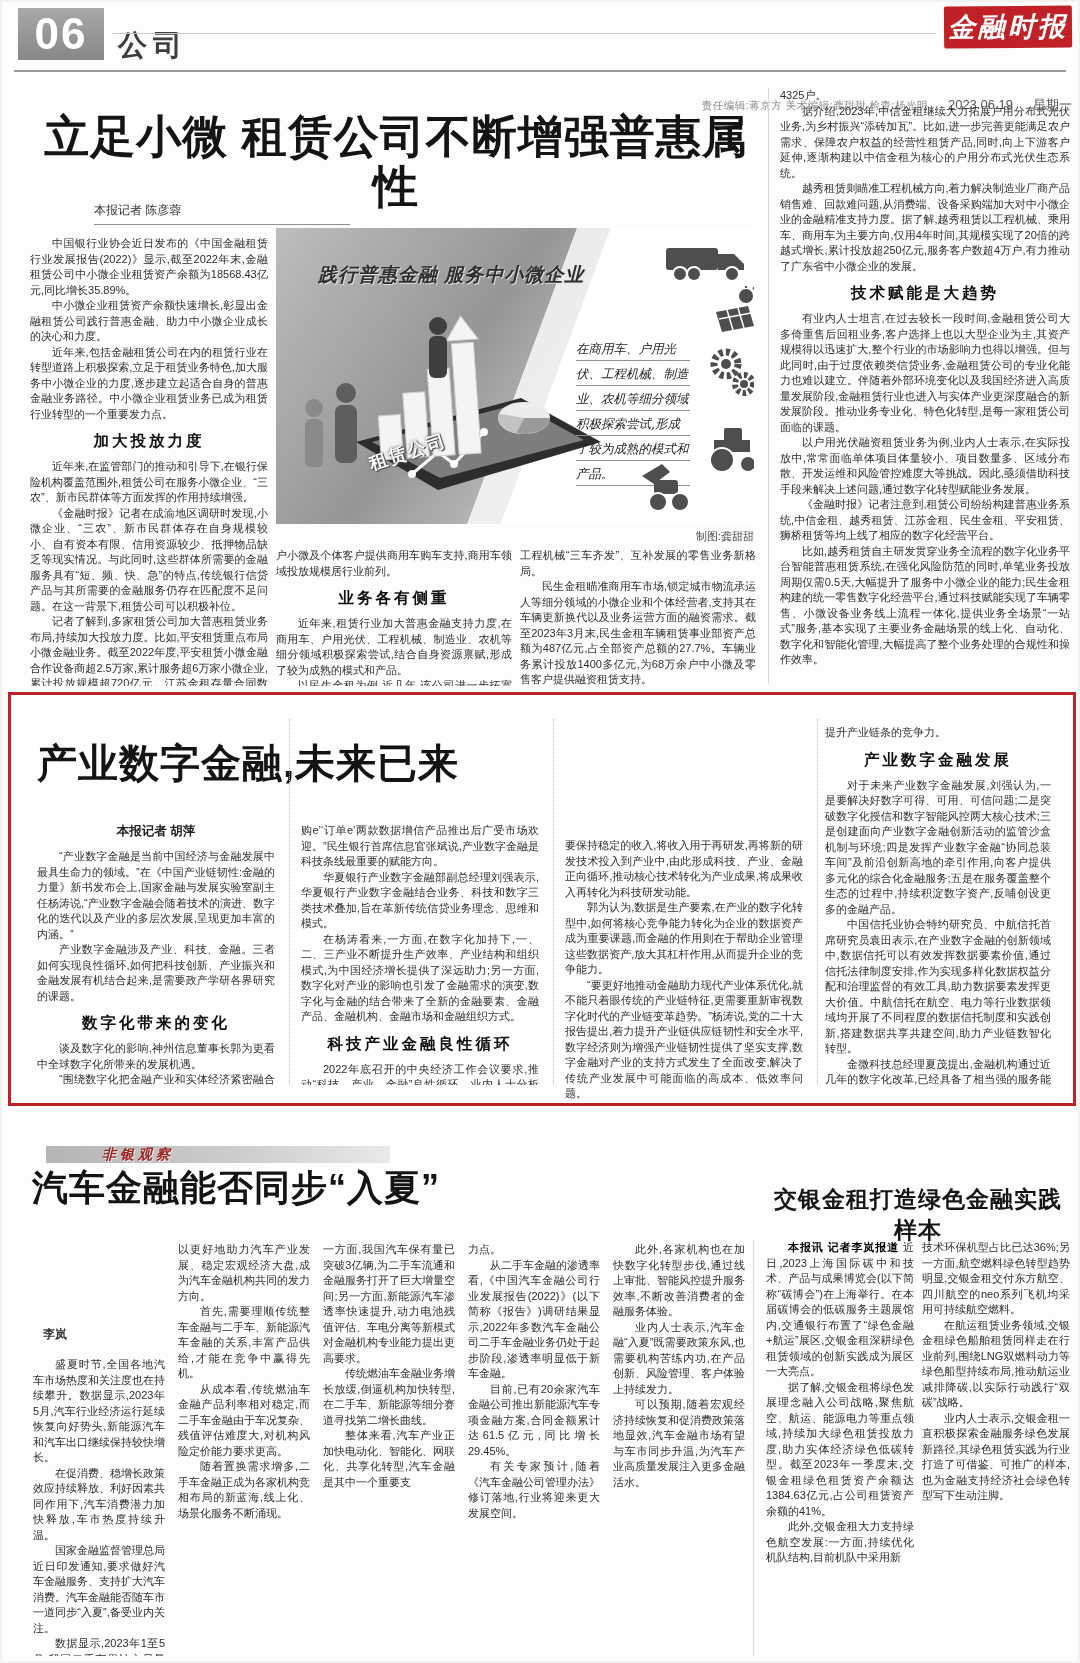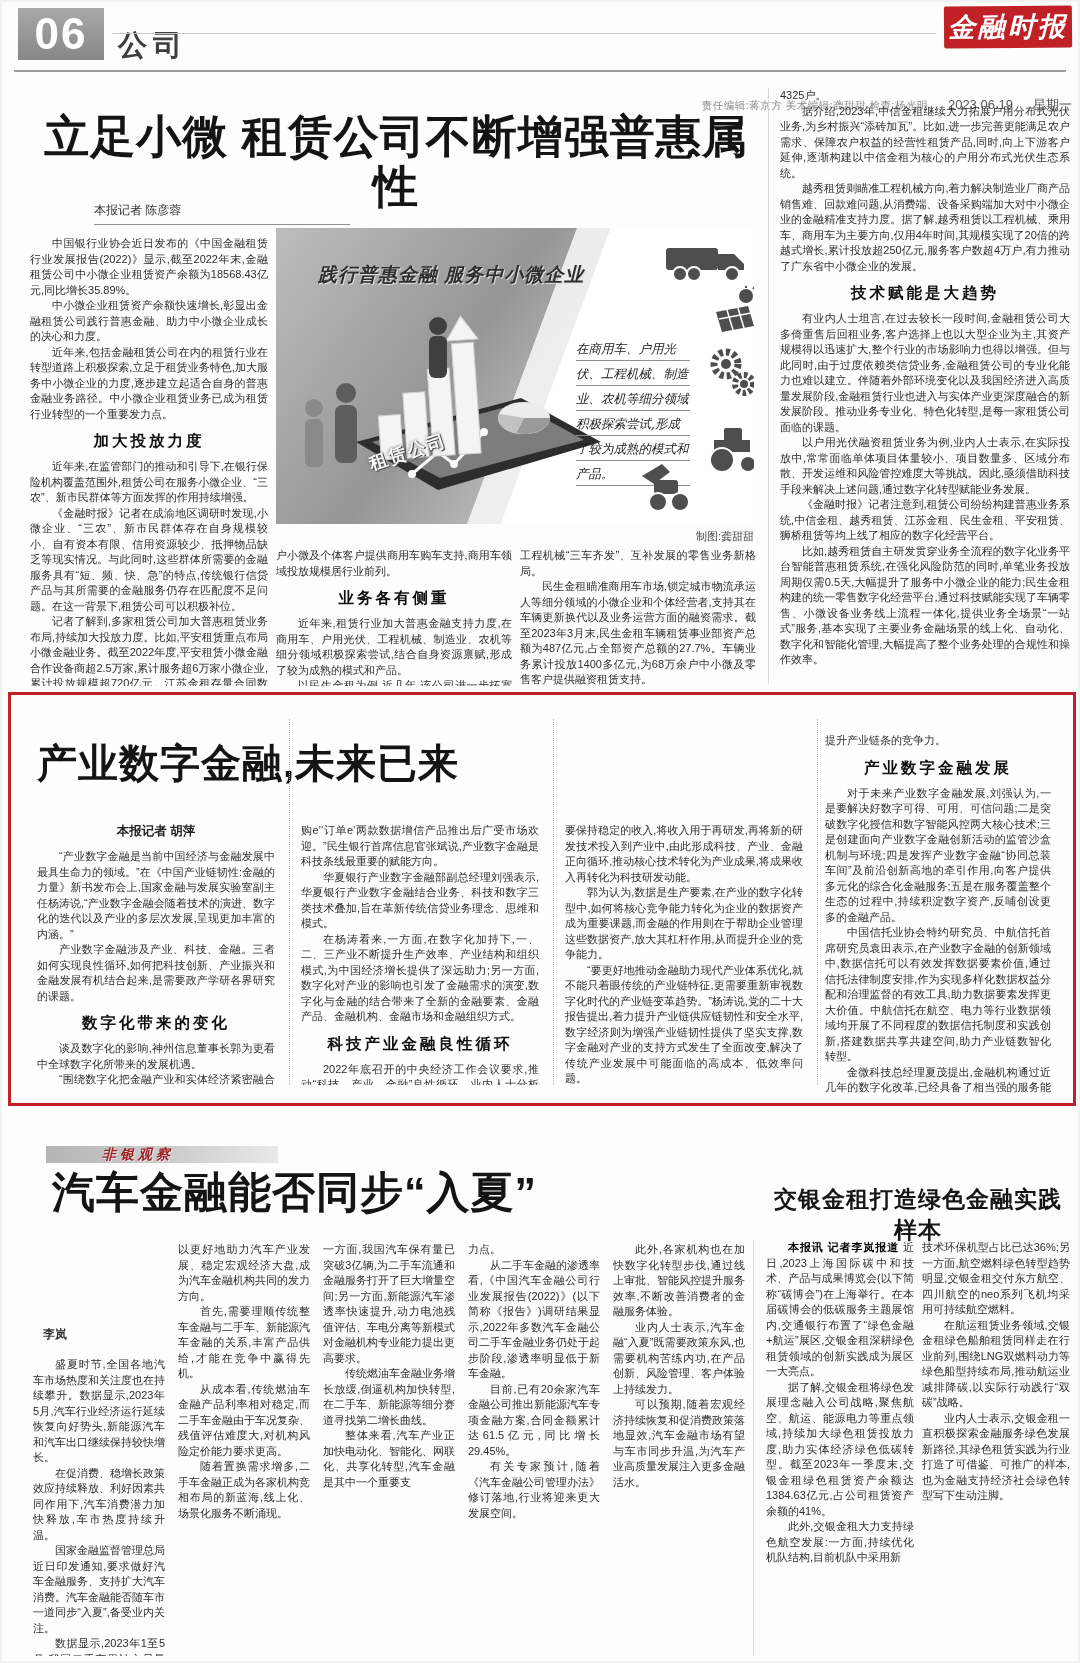--- a/index.html
+++ b/index.html
@@ -206,38 +206,38 @@
           <p class="para">“围绕数字化把金融产业和实体经济紧密融合在一起,将对产业产生巨大影响。”郭为说,数字化也能使金融风控模型和银行营销发生重大变化。</p>
         </div>
     </div>
     <div class="col" style="left:290px;top:128px;width:238px;height:262px;">
         <p class="para cont">购e’‘订单e’两款数据增信产品推出后广受市场欢迎。”民生银行首席信息官张斌说,产业数字金融是科技条线最重要的赋能方向。</p>
         <p class="para">华夏银行产业数字金融部副总经理刘强表示,华夏银行产业数字金融结合业务、科技和数字三类技术叠加,旨在革新传统信贷业务理念、思维和模式。</p>
         <p class="para">在杨涛看来,一方面,在数字化加持下,一、二、三产业不断提升生产效率、产业结构和组织模式,为中国经济增长提供了深远助力;另一方面,数字化对产业的影响也引发了金融需求的演变,数字化与金融的结合带来了全新的金融要素、金融产品、金融机构、金融市场和金融组织方式。</p>
         <div class="colhead">科技产业金融良性循环</div>
         <p class="para">2022年底召开的中央经济工作会议要求,推动“科技—产业—金融”良性循环。业内人士分析认为,在新发展格局下,产业结构转型升级,金融科技不断发展,传统供应链金融的模式发生转变,期待能够通过加强产学研资的深度融合,让科技成果能够及时产业化,发挥金融对科技创新和产业振兴的支持作用。</p>
       </div>
-    <div class="col" style="left:554px;top:128px;width:238px;height:262px;">
+    <div class="col" style="left:554px;top:143px;width:238px;height:262px;">
         <p class="para cont">要保持稳定的收入,将收入用于再研发,再将新的研发技术投入到产业中,由此形成科技、产业、金融正向循环,推动核心技术转化为产业成果,将成果收入再转化为科技研发动能。</p>
         <p class="para">郭为认为,数据是生产要素,在产业的数字化转型中,如何将核心竞争能力转化为企业的数据资产成为重要课题,而金融的作用则在于帮助企业管理这些数据资产,放大其杠杆作用,从而提升企业的竞争能力。</p>
         <p class="para">“要更好地推动金融助力现代产业体系优化,就不能只着眼传统的产业链特征,更需要重新审视数字化时代的产业链变革趋势。”杨涛说,党的二十大报告提出,着力提升产业链供应链韧性和安全水平,数字经济则为增强产业链韧性提供了坚实支撑,数字金融对产业的支持方式发生了全面改变,解决了传统产业发展中可能面临的高成本、低效率问题。</p>
       </div>
-    <div class="col" style="left:814px;top:38px;width:226px;height:364px;">
+    <div class="col" style="left:814px;top:30px;width:226px;height:364px;">
         <p class="para cont">提升产业链条的竞争力。</p>
         <div class="colhead">产业数字金融发展</div>
         <p class="para">对于未来产业数字金融发展,刘强认为,一是要解决好数字可得、可用、可信问题;二是突破数字化授信和数字智能风控两大核心技术;三是创建面向产业数字金融创新活动的监管沙盒机制与环境;四是发挥产业数字金融“协同总装车间”及前沿创新高地的牵引作用,向客户提供多元化的综合化金融服务;五是在服务覆盖整个生态的过程中,持续积淀数字资产,反哺创设更多的金融产品。</p>
         <p class="para">中国信托业协会特约研究员、中航信托首席研究员袁田表示,在产业数字金融的创新领域中,数据信托可以有效发挥数据要素价值,通过信托法律制度安排,作为实现多样化数据权益分配和治理监督的有效工具,助力数据要素发挥更大价值。中航信托在航空、电力等行业数据领域均开展了不同程度的数据信托制度和实践创新,搭建数据共享共建空间,助力产业链数智化转型。</p>
         <p class="para">金微科技总经理夏茂提出,金融机构通过近几年的数字化改革,已经具备了相当强的服务能力。数字化与产业金融的结合深刻地改变了实体产业,也改变了产业金融原有的模式。</p>
       </div>
   </div>
 
-  <div class="tagbar" style="left:46px;top:1146px;width:232px;height:17px;">
+  <div class="tagbar" style="left:46px;top:1146px;width:344px;height:17px;">
     <span>非银观察</span>
   </div>
-  <div class="abs headline-xl" style="left:52px;top:1168px;width:700px;font-size:43px;">汽车金融能否同步“入夏”</div>
+  <div class="abs headline-xl" style="left:32px;top:1168px;width:700px;font-size:36px;">汽车金融能否同步“入夏”</div>
 
   <div class="col" style="left:33px;top:1242px;width:132px;height:414px;">
     <div class="byline" style="margin:84px 0 14px 10px;font-weight:700;">李岚</div>
     <div>
         <p class="para">盛夏时节,全国各地汽车市场热度和关注度也在持续攀升。数据显示,2023年5月,汽车行业经济运行延续恢复向好势头,新能源汽车和汽车出口继续保持较快增长。</p>
         <p class="para">在促消费、稳增长政策效应持续释放、利好因素共同作用下,汽车消费潜力加快释放,车市热度持续升温。</p>
         <p class="para">国家金融监督管理总局近日印发通知,要求做好汽车金融服务、支持扩大汽车消费。汽车金融能否随车市一道同步“入夏”,备受业内关注。</p>
         <p class="para">数据显示,2023年1至5月,我国二手车累计交易量为723.53万辆,同比增长17.29%;新能源汽车产销分别完成300.5万辆和294万辆,市场占有率达27.7%。</p>
       </div>
   </div>

